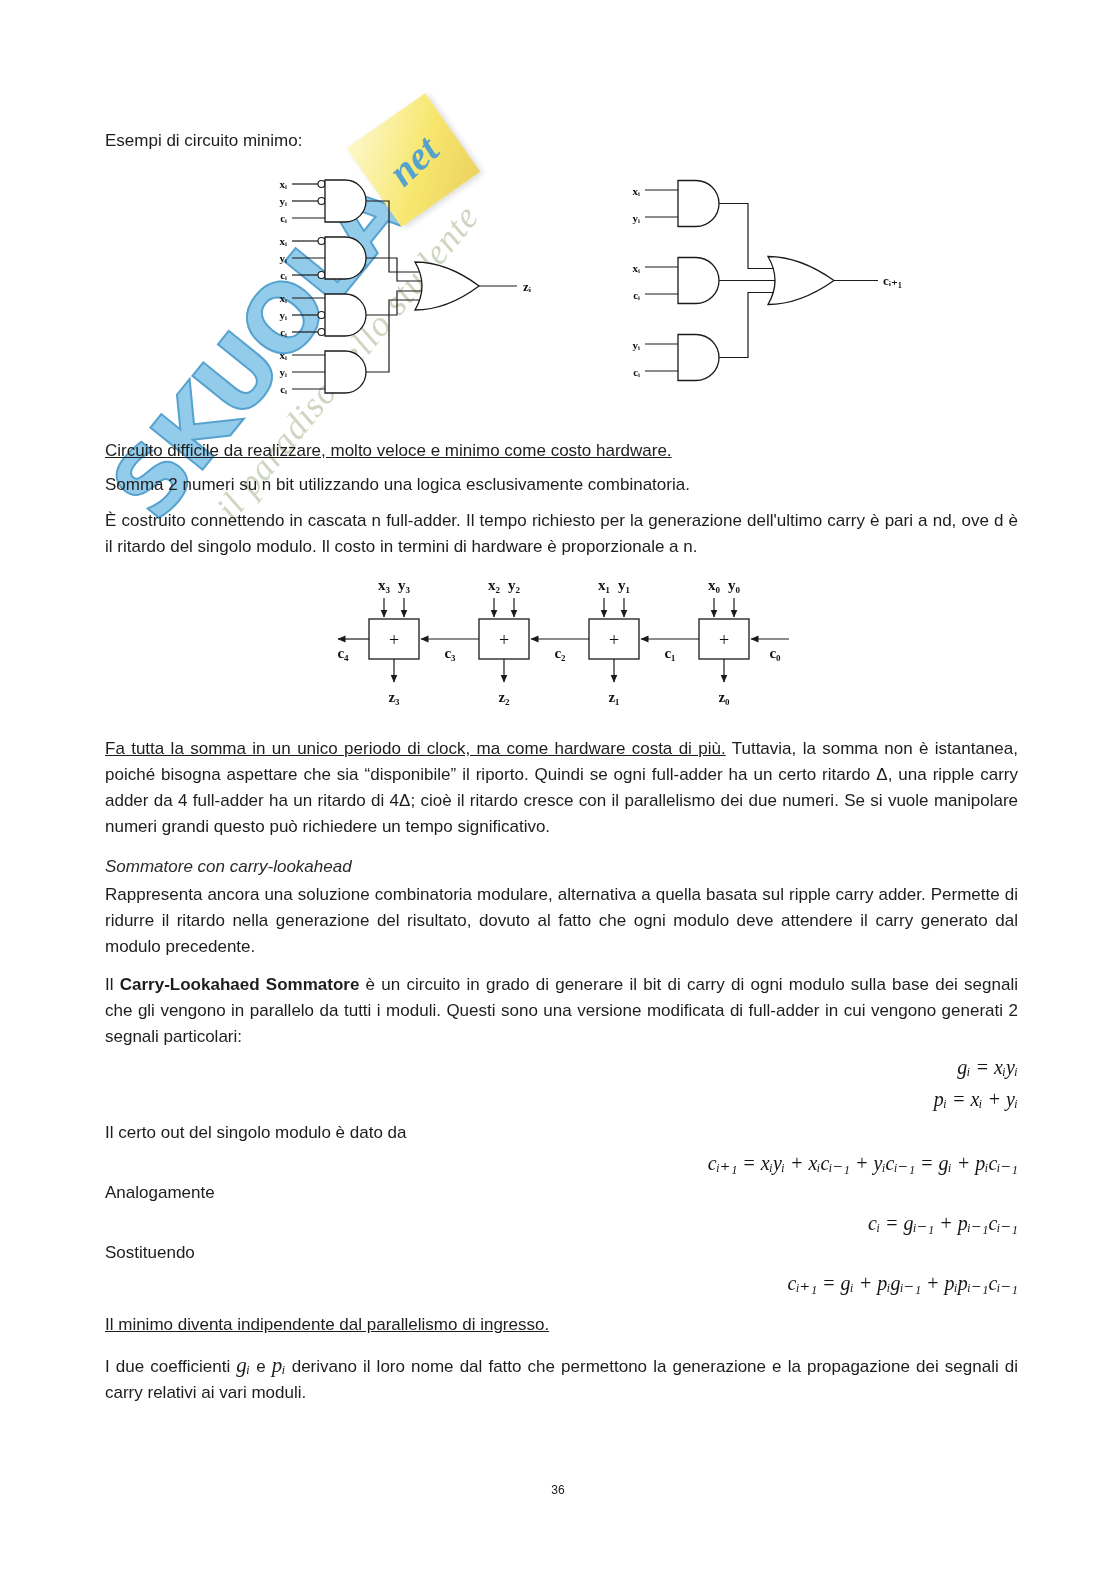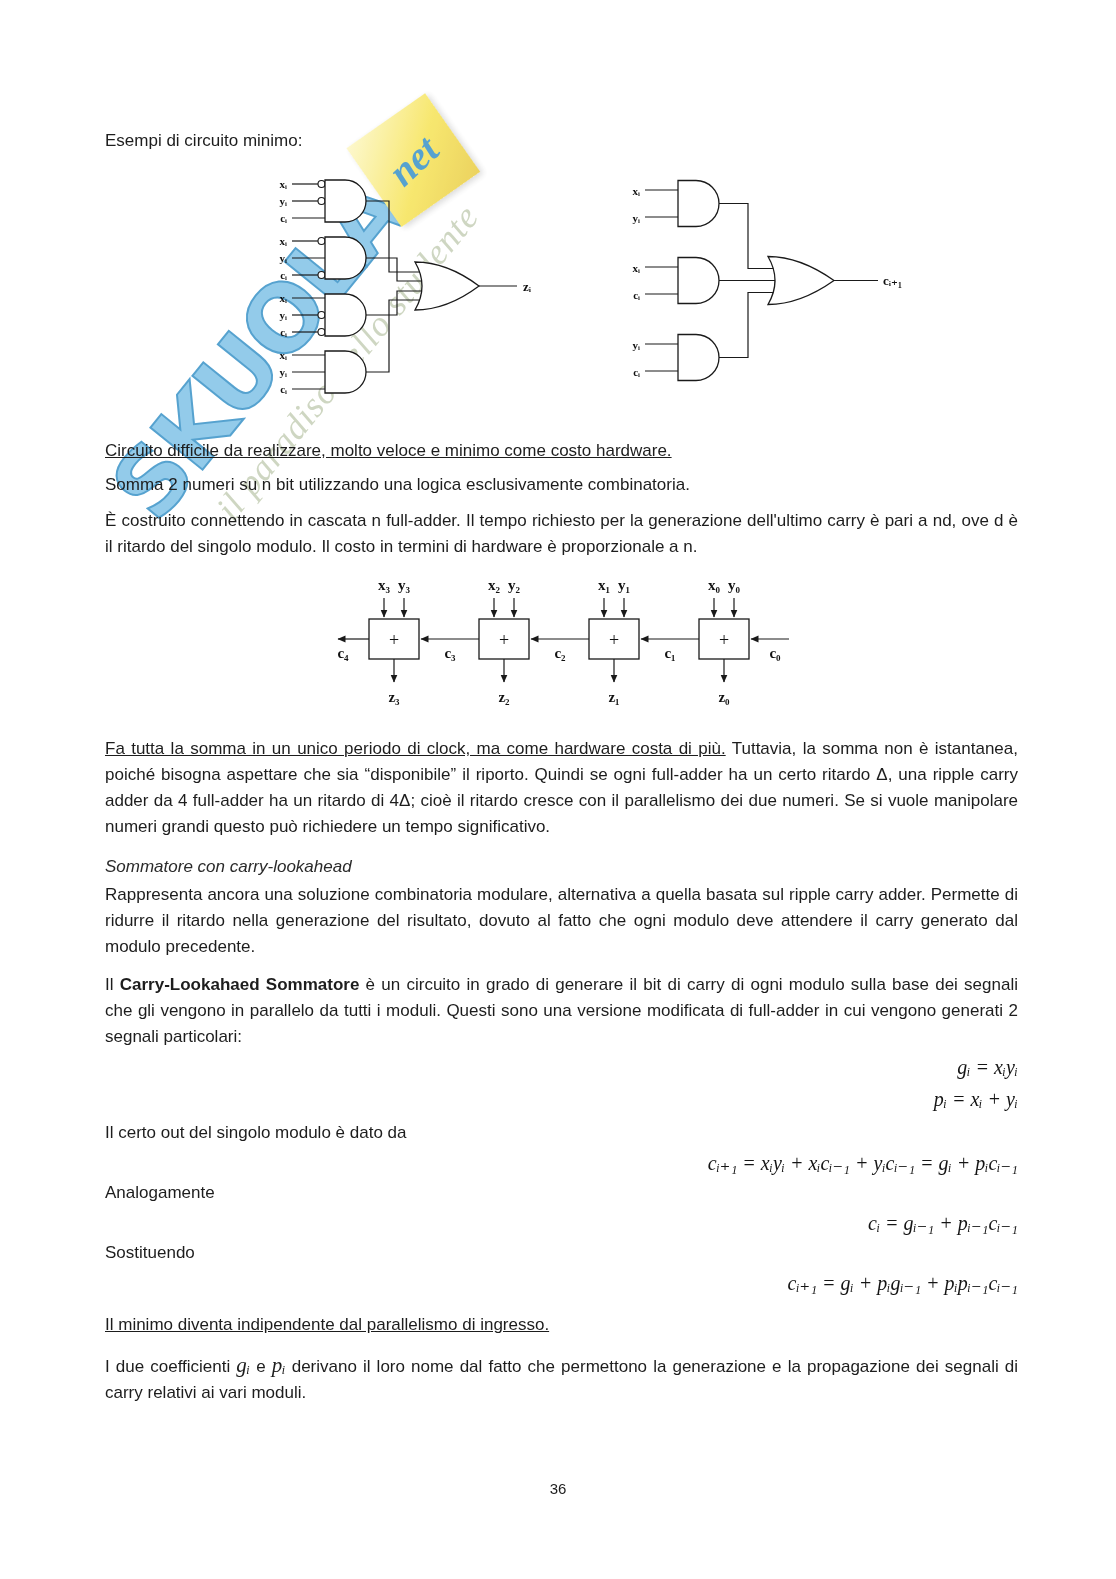--- a/index.html
+++ b/index.html
@@ -20,21 +20,21 @@
   .it-head { font-style:italic; font-size:17px; line-height:26px; margin:14px 0 2px 0; color:#2a2a2a; }
   .p2 { margin-top:10px; }
   .fig-ripple { text-align:center; margin:14px 0 8px 0; }
   .p3 { margin-top:4px; }
   .math {
     font-family:"Liberation Serif","DejaVu Serif",serif; font-style:italic;
     font-size:20px; line-height:30px; text-align:right; color:#151515; margin:2px 0;
   }
   .imath { font-family:"Liberation Serif","DejaVu Serif",serif; font-style:italic; font-size:21px; }
   .mb6 { margin-bottom:6px; } .mt12 { margin-top:12px; } .mt14 { margin-top:14px; }
-  .pageno { position:absolute; left:0; right:0; bottom:82px; text-align:center; font-size:15px; color:#1d1d1d; z-index:1; }
+  .pageno { position:absolute; left:0; right:0; bottom:82px; text-align:center; font-size:12px; color:#1d1d1d; z-index:1; }
 
   
   .watermark { position:absolute; left:25px; top:55px; width:560px; height:545px; z-index:0; opacity:.8; pointer-events:none; }
   .wm-inner { position:absolute; left:50%; top:50%; transform:translate(-50%,-50%) rotate(-51deg); display:flex; flex-direction:column; align-items:center; }
   .wm-row { display:flex; align-items:center; }
   .wm-brand {
     font-family:"DejaVu Sans",sans-serif; font-weight:bold; font-size:92px; letter-spacing:-3px;
     color:#79bfe6; -webkit-text-stroke:2px #2d8cc4; text-shadow:0 0 6px rgba(255,255,255,.9);
   }
   .wm-note {

